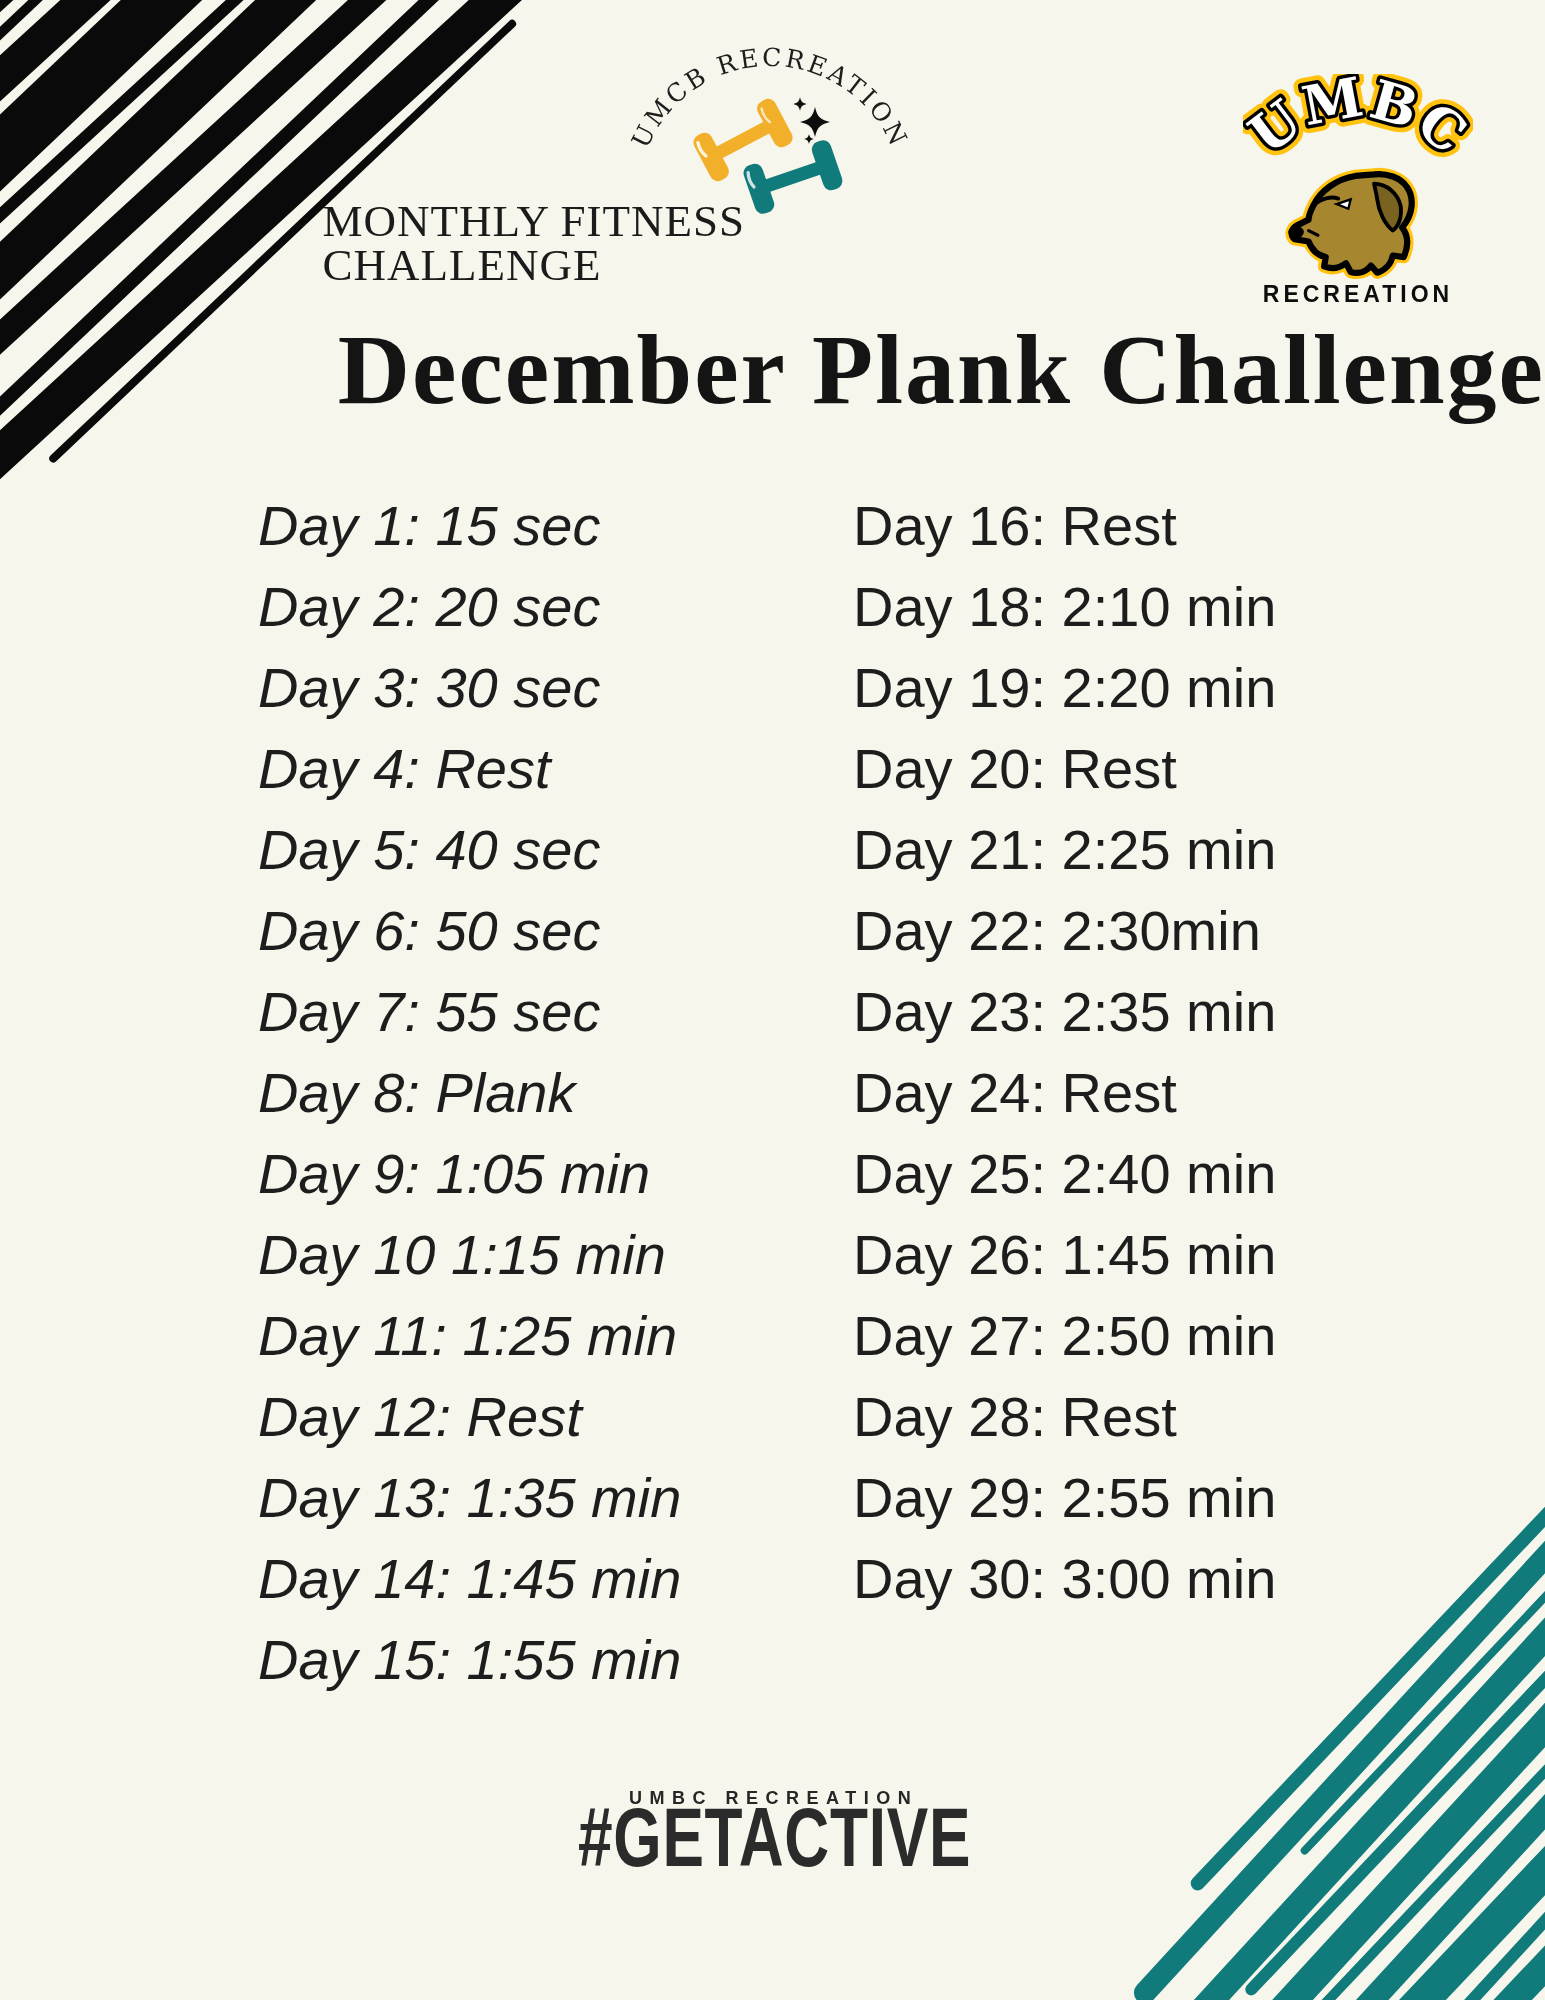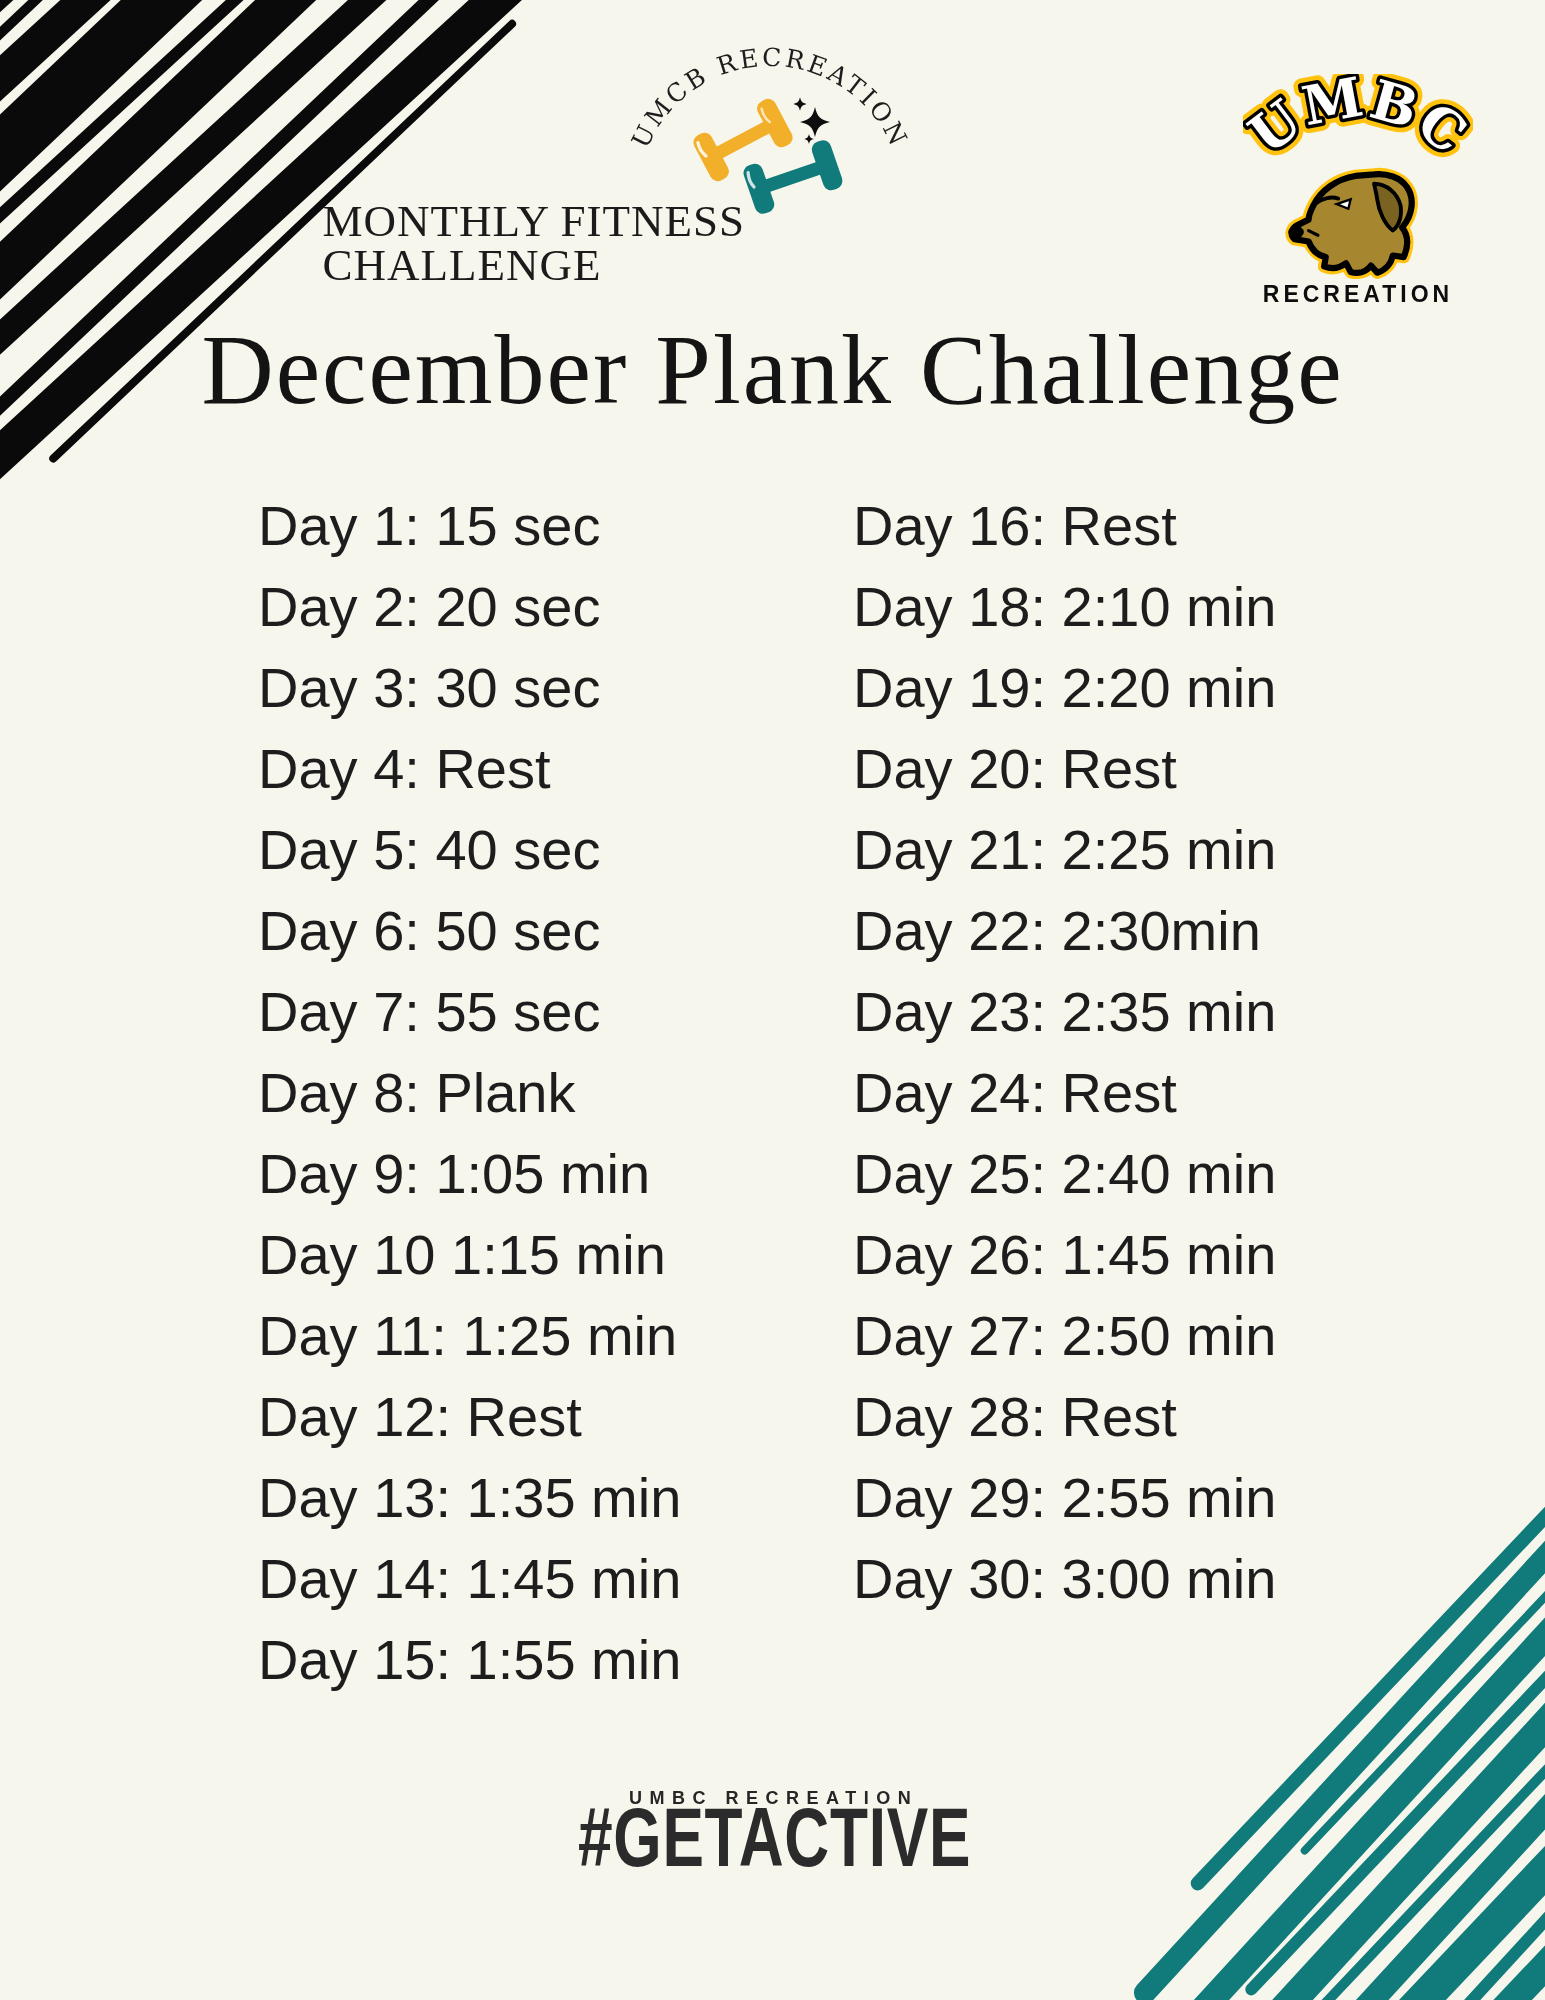--- a/index.html
+++ b/index.html
@@ -31,27 +31,27 @@
   .monthly{position:absolute;left:50%;top:200px;transform:translateX(-50%);
     width:900px;color:#1b1b1b;
     font-family:"Liberation Serif",serif;font-size:45px;line-height:43.5px;letter-spacing:1px;}
   
   .umbc-svg{position:absolute;left:1243px;top:74px;width:230px;height:240px;}
   .wm{font:700 54px "DejaVu Serif",serif;letter-spacing:1px;text-anchor:middle;}
   .wm-gold{fill:none;stroke:var(--gold);stroke-width:16;stroke-linejoin:round;}
   .wm-main{fill:#ffffff;stroke:#000;stroke-width:7;paint-order:stroke;stroke-linejoin:round;}
   .umbc-caption{font:800 23px "Liberation Sans",sans-serif;letter-spacing:4px;fill:#0d0d0d;text-anchor:middle;}
   
-  .title{position:absolute;left:0;top:320px;width:100%;text-align:center;
-    font-family:"Liberation Serif",serif;font-weight:400;font-size:100px;line-height:1;
+  .title{position:absolute;left:0;top:320px;width:100%;text-align:right;
+    font-family:"Liberation Serif",serif;font-weight:700;font-size:100px;line-height:1;
     letter-spacing:2px;color:var(--ink);}
   
   .sch-col{position:absolute;top:485px;color:#1d1d1d;
     font-family:"Liberation Sans",sans-serif;font-size:56px;line-height:81px;}
-  .sch-left{left:258px;}
+  .sch-left{left:258px;font-style:italic;}
   .sch-right{left:853px;}
   
   .footer-small{position:absolute;left:581px;top:1789px;
     font-weight:700;font-size:18px;letter-spacing:7.5px;line-height:1;color:#262626;margin-left:48px;}
   .footer-big{position:absolute;left:578px;top:1795px;
     font-weight:800;font-size:84px;line-height:1;letter-spacing:1px;color:var(--footer_ink);
     transform:scaleX(.74);transform-origin:left top;white-space:nowrap;}
 </style>
 </head>
 <body>

